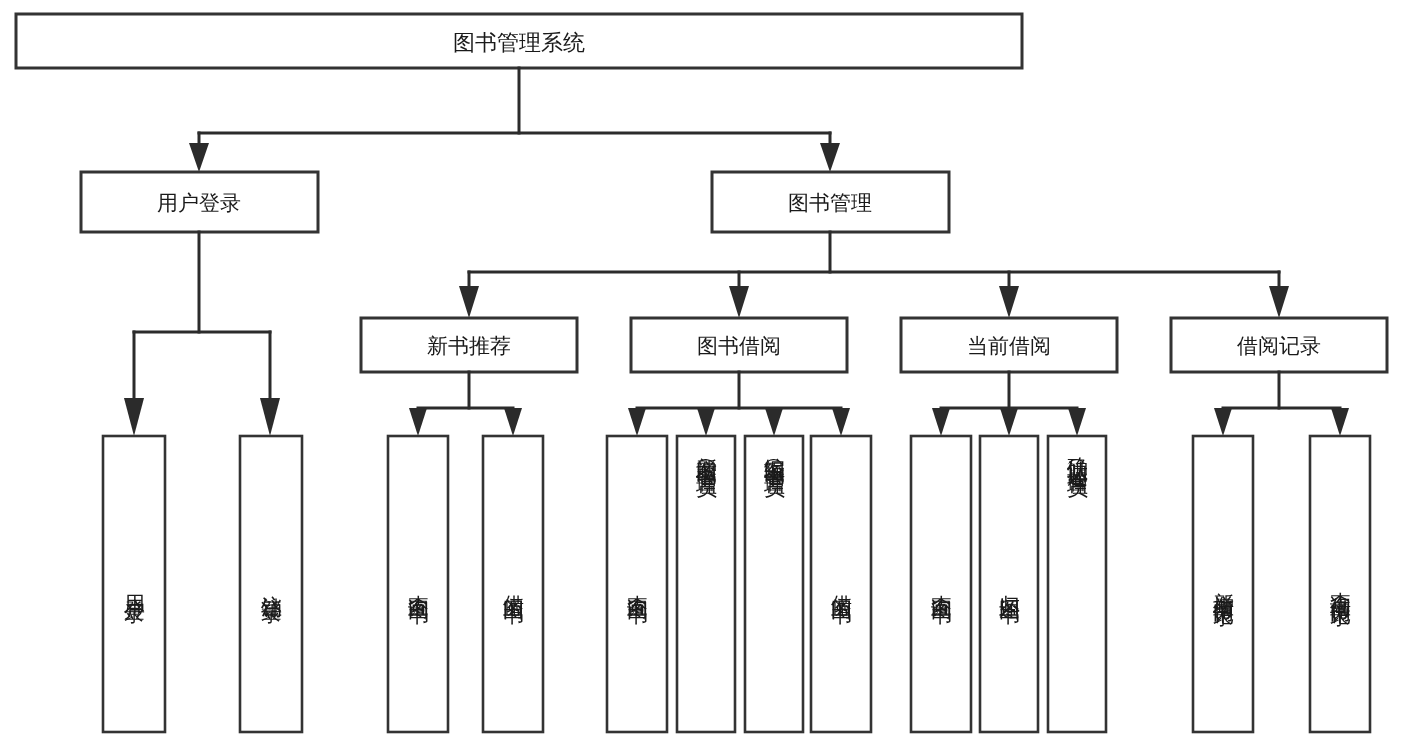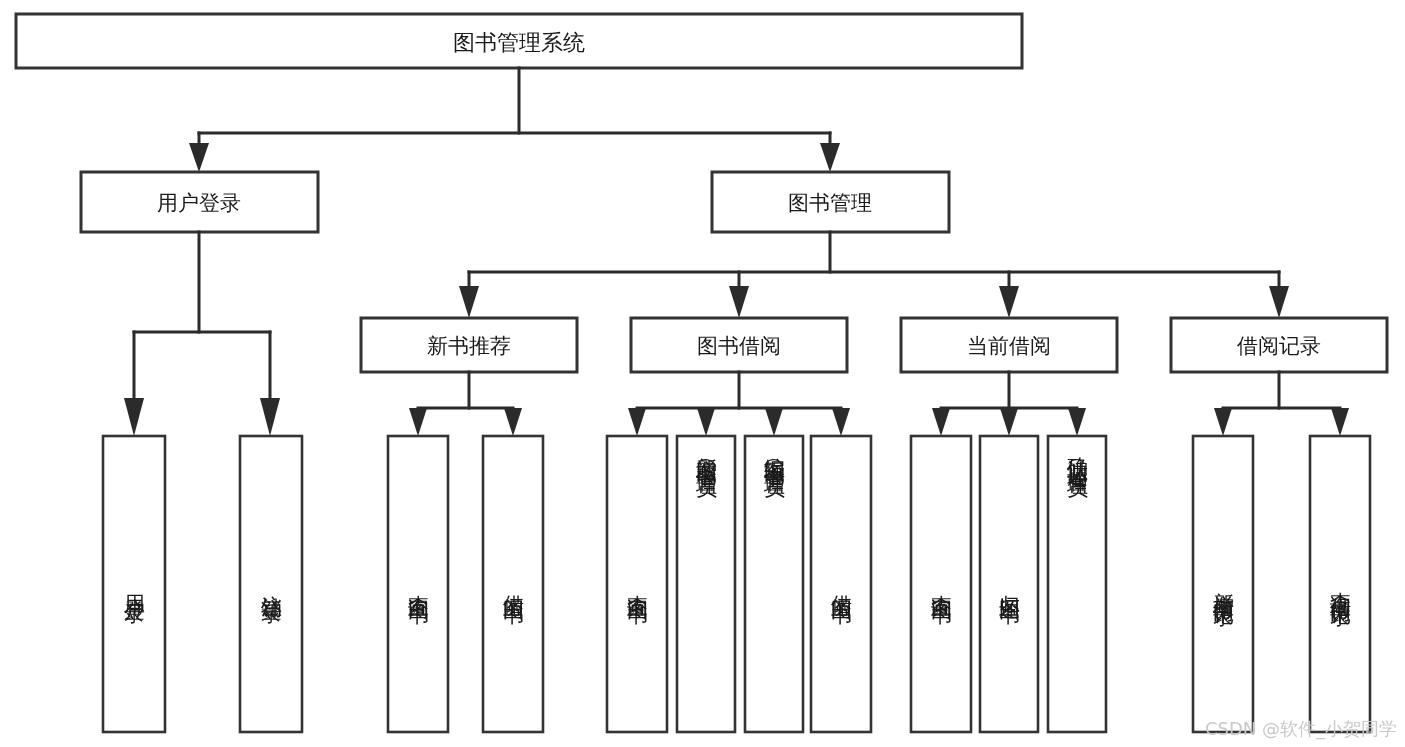--- a/index.html
+++ b/index.html
@@ -249,14 +249,13 @@
   </div>
 
   <div class="vert-label-wrap" style="left:1193px; top:436px; width:60px; height:296px;">
     <span class="vert-label">新增借阅记录</span>
   </div>
 
   <div class="vert-label-wrap" style="left:1310px; top:436px; width:60px; height:296px;">
     <span class="vert-label">查询借阅记录</span>
   </div>
 
-  <div id="watermark">CSDN @软件_小贺同学</div>
 </div>
 
 </body></html>

